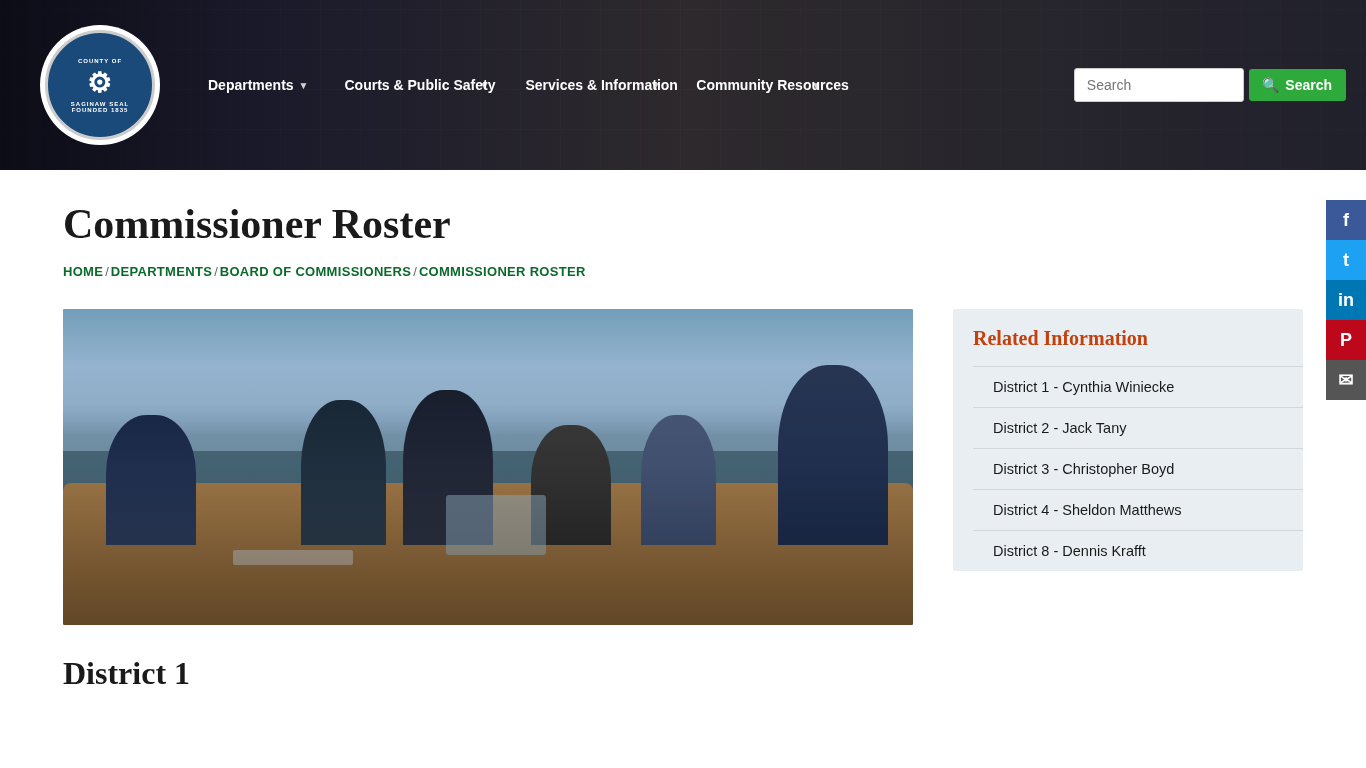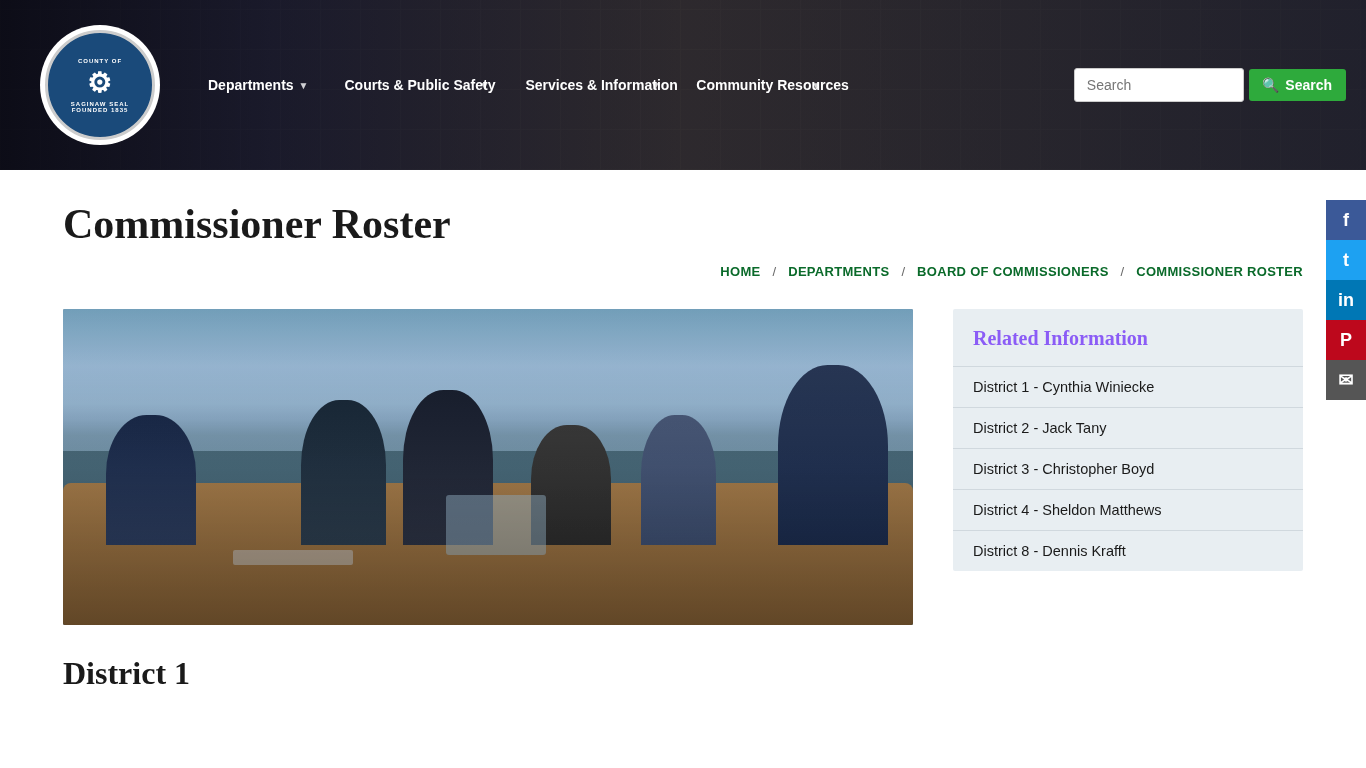--- a/index.html
+++ b/index.html
@@ -171,24 +171,23 @@
     .main-container {
       max-width: 1320px;
       margin: 0 auto;
       padding: 30px 40px 40px 40px;
     }
 
     
     .breadcrumb {
       display: flex;
       align-items: center;
-      gap: 12px;
+      gap: 2px;
       margin-bottom: 30px;
       font-size: 13px;
-      justify-content: flex-end;
     }
     .breadcrumb-item {
       color: #0a6a2a;
       font-weight: 700;
       cursor: pointer;
       text-transform: uppercase;
       letter-spacing: 0.3px;
     }
     .breadcrumb-sep {
       color: #666;
@@ -277,26 +276,27 @@
 
     
     .related-info-box {
       background: #e8eef2;
       border-radius: 2px;
       overflow: hidden;
     }
     .related-info-title {
       font-size: 20px;
       font-weight: 700;
-      color: #8b5cf6;
+      color: #c2410c;
       padding: 18px 20px 16px 20px;
       font-family: Georgia, serif;
     }
     .related-info-list {
       list-style: none;
+      margin-left: 20px;
     }
     .related-info-item {
       border-top: 1px solid #d0d8de;
       padding: 12px 20px;
       cursor: pointer;
       font-size: 14.5px;
       color: #1a1a1a;
       transition: background 0.15s;
     }
   </style>

